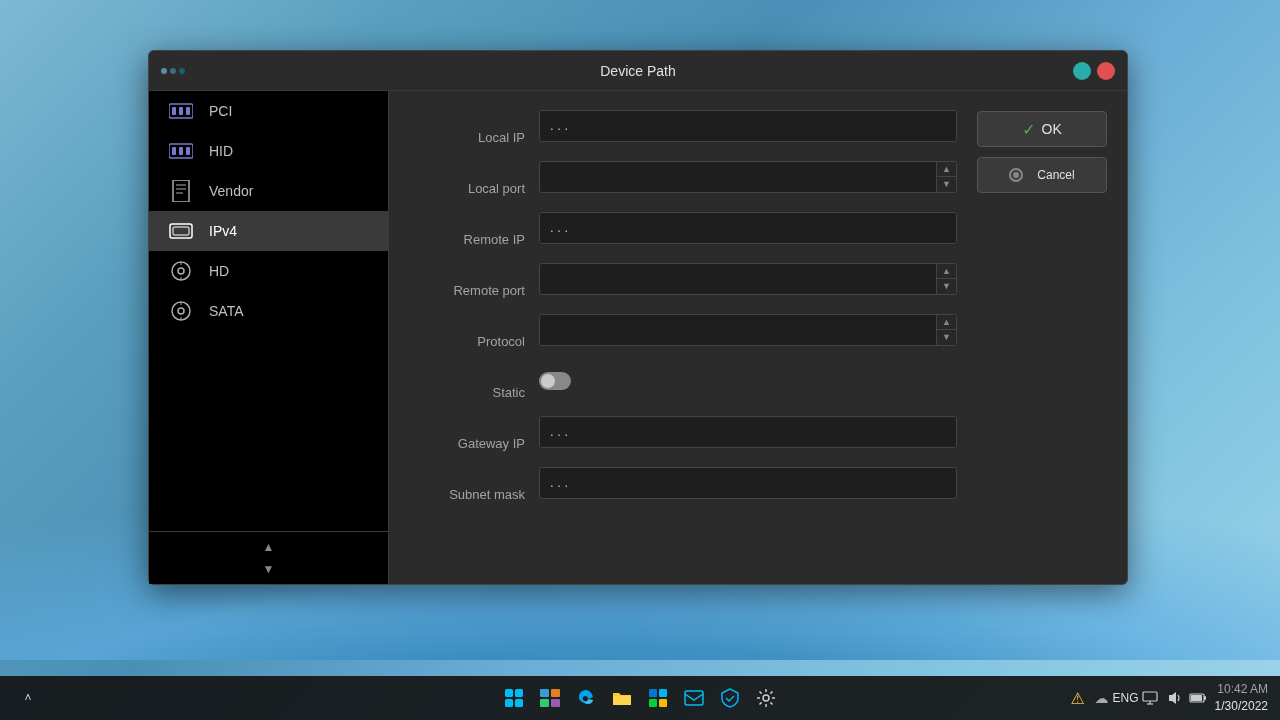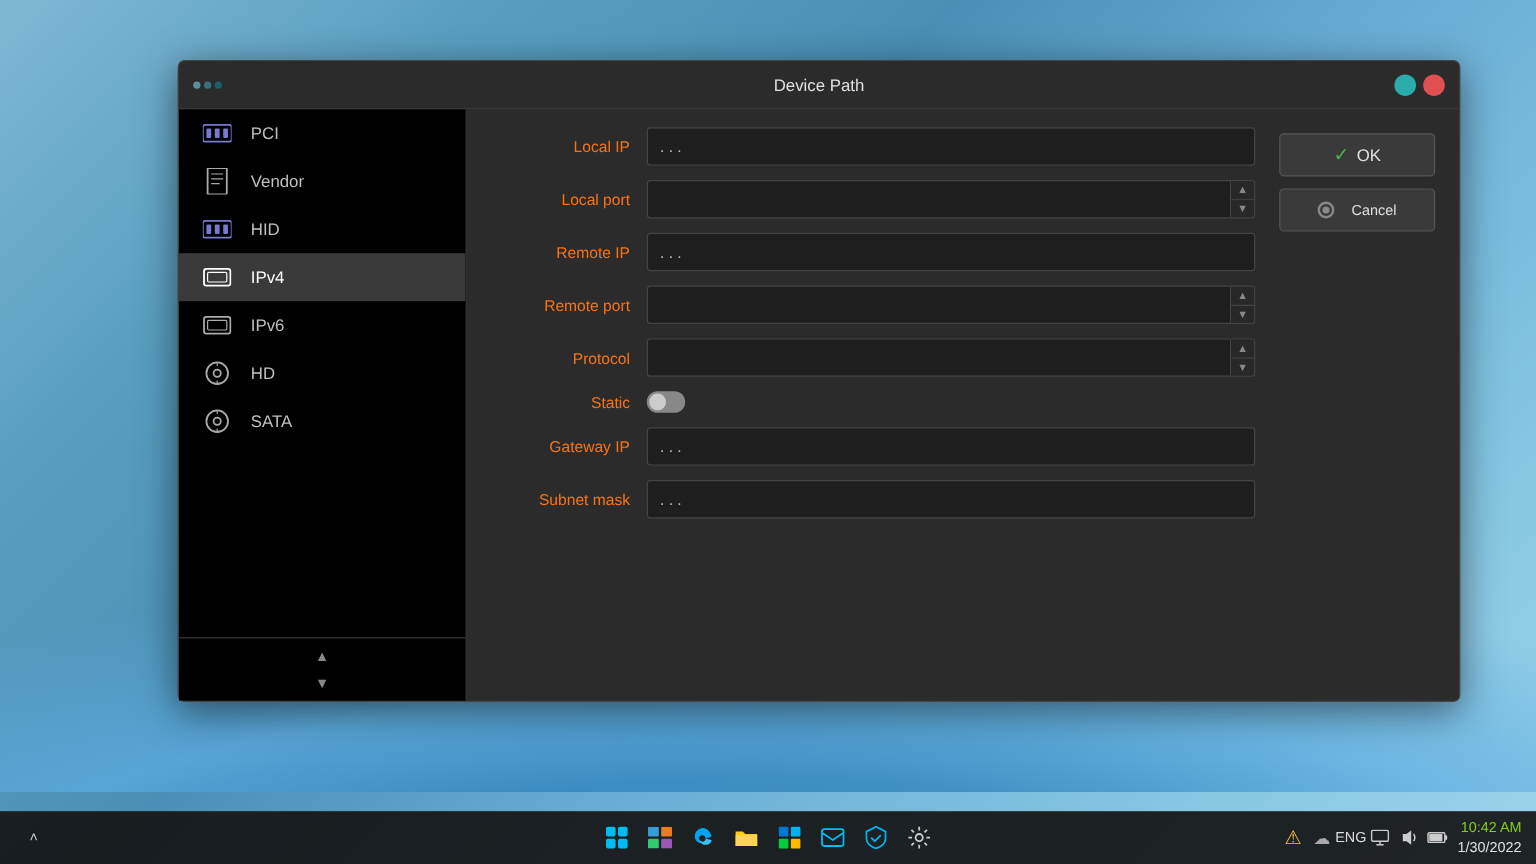--- a/index.html
+++ b/index.html
@@ -21,21 +21,21 @@
       height: 300px;
       background: radial-gradient(ellipse 80% 80% at 50% 120%, #1a6fa8 0%, #2980b9 30%, #5dade2 60%, transparent 100%);
       opacity: 0.7;
     }
 
     
     .dialog {
       position: absolute;
       top: 50px;
       left: 148px;
-      width: 1069px;
+      width: 980px;
       height: 535px;
       background: #2b2b2b;
       border-radius: 6px;
       border: 1px solid #444;
       display: flex;
       flex-direction: column;
       box-shadow: 0 8px 32px rgba(0,0,0,0.5);
     }
 
     .dialog-titlebar {
@@ -177,24 +177,25 @@
 
     .form-row {
       display: flex;
       align-items: center;
       margin-bottom: 12px;
     }
 
     .form-label {
       width: 130px;
       text-align: right;
-      color: #f97316;
+      color: #a3a3a3;
       font-size: 13px;
       padding-right: 14px;
       flex-shrink: 0;
+      margin-top: 24px;
     }
 
     .form-input {
       flex: 1;
       height: 32px;
       background: #1e1e1e;
       border: 1px solid #444;
       border-radius: 3px;
       color: #c0c0c0;
       font-size: 13px;
@@ -429,62 +430,53 @@
               <rect x="3" y="5" width="4" height="8" rx="1" fill="#7878cc"></rect>
               <rect x="10" y="5" width="4" height="8" rx="1" fill="#7878cc"></rect>
               <rect x="17" y="5" width="4" height="8" rx="1" fill="#7878cc"></rect>
             </svg>
           </div>
           <span>PCI</span>
         </div>
 
         <div class="sidebar-item">
           <div class="sidebar-icon">
+            <svg width="24" height="18" viewBox="0 0 24 18">
+              <rect x="0" y="2" width="24" height="14" rx="2" fill="none" stroke="#7878cc" stroke-width="1.5"></rect>
+              <rect x="3" y="5" width="4" height="8" rx="1" fill="#7878cc"></rect>
+              <rect x="10" y="5" width="4" height="8" rx="1" fill="#7878cc"></rect>
+              <rect x="17" y="5" width="4" height="8" rx="1" fill="#7878cc"></rect>
+            </svg>
+          </div>
+          <span>HID</span>
+        </div>
+
+        <div class="sidebar-item">
+          <div class="sidebar-icon">
             <svg width="20" height="22" viewBox="0 0 20 22">
               <rect x="2" y="0" width="16" height="22" rx="1" fill="none" stroke="#aaa" stroke-width="1.5"></rect>
               <line x1="5" y1="5" x2="15" y2="5" stroke="#aaa" stroke-width="1"></line>
               <line x1="5" y1="9" x2="15" y2="9" stroke="#aaa" stroke-width="1"></line>
               <line x1="5" y1="13" x2="12" y2="13" stroke="#aaa" stroke-width="1"></line>
             </svg>
           </div>
           <span>Vendor</span>
         </div>
 
-        <div class="sidebar-item">
-          <div class="sidebar-icon">
-            <svg width="24" height="18" viewBox="0 0 24 18">
-              <rect x="0" y="2" width="24" height="14" rx="2" fill="none" stroke="#7878cc" stroke-width="1.5"></rect>
-              <rect x="3" y="5" width="4" height="8" rx="1" fill="#7878cc"></rect>
-              <rect x="10" y="5" width="4" height="8" rx="1" fill="#7878cc"></rect>
-              <rect x="17" y="5" width="4" height="8" rx="1" fill="#7878cc"></rect>
-            </svg>
-          </div>
-          <span>HID</span>
-        </div>
-
 
         <div class="sidebar-item active">
           <div class="sidebar-icon">
             <svg width="24" height="20" viewBox="0 0 24 20">
               <rect x="1" y="3" width="22" height="14" rx="2" fill="none" stroke="#fff" stroke-width="1.5"></rect>
               <rect x="4" y="6" width="16" height="8" rx="1" fill="none" stroke="#fff" stroke-width="1"></rect>
             </svg>
           </div>
           <span>IPv4</span>
         </div>
 
-        <div class="sidebar-item">
-          <div class="sidebar-icon">
-            <svg width="24" height="20" viewBox="0 0 24 20">
-              <rect x="1" y="3" width="22" height="14" rx="2" fill="none" stroke="#aaa" stroke-width="1.5"></rect>
-              <rect x="4" y="6" width="16" height="8" rx="1" fill="none" stroke="#aaa" stroke-width="1"></rect>
-            </svg>
-          </div>
-          <span>IPv6</span>
-        </div>
 
         <div class="sidebar-item">
           <div class="sidebar-icon">
             <svg width="22" height="22" viewBox="0 0 22 22">
               <circle cx="11" cy="11" r="9" fill="none" stroke="#aaa" stroke-width="1.5"></circle>
               <circle cx="11" cy="11" r="3" fill="none" stroke="#aaa" stroke-width="1.5"></circle>
               <line x1="11" y1="2" x2="11" y2="5" stroke="#aaa" stroke-width="1"></line>
               <line x1="11" y1="17" x2="11" y2="20" stroke="#aaa" stroke-width="1"></line>
             </svg>
           </div>
@@ -681,17 +673,17 @@
       <span class="systray-icon">
         <svg width="18" height="12" viewBox="0 0 18 12">
           <rect x="1" y="2" width="14" height="8" rx="1" fill="none" stroke="#ccc" stroke-width="1.2"></rect>
           <rect x="2" y="3" width="11" height="6" rx="0.5" fill="#ccc"></rect>
           <rect x="15" y="4" width="2" height="4" rx="1" fill="#ccc"></rect>
         </svg>
       </span>
     </div>
 
     <div class="taskbar-time">
-      <div style="color:#84cc16; font-size:12px;">10:42 AM</div>
+      <div style="color:#a3a3a3; font-size:12px;">10:42 AM</div>
       <div style="color:#e0e0e0; font-size:12px;">1/30/2022</div>
     </div>
   </div>
 </div>
 
 </body></html>

